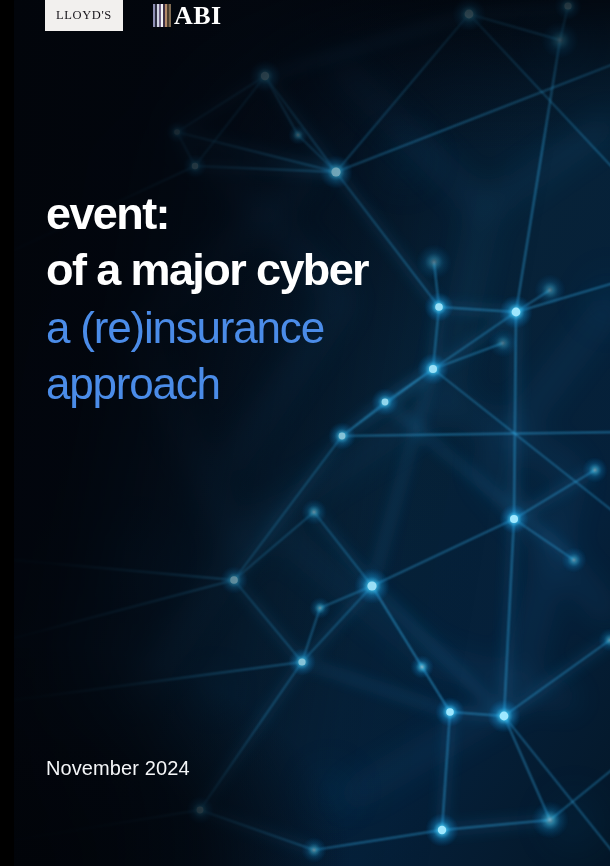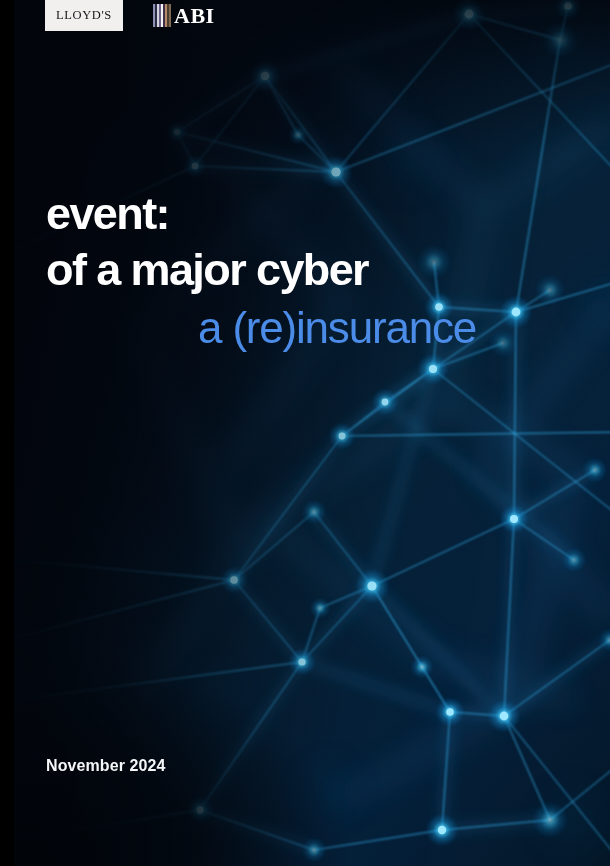--- a/index.html
+++ b/index.html
@@ -65,21 +65,21 @@
     white-space:nowrap;
   }
   #abi-logo {
     margin-left:30px; margin-top:4px;
     display:flex; align-items:center;
   }
   #abi-bars { display:flex; height:23px; align-items:stretch; margin-right:3px; }
   #abi-bars i { display:block; width:2px; height:23px; }
   #abi-logo .wordmark {
     font-family:"Liberation Serif", serif;
-    font-size:22px; font-weight:700;
+    font-size:26px; font-weight:700;
     letter-spacing:0.5px;
     color:#ffffff;
     line-height:23px;
   }
 
   
   #title-block {
     position:absolute; left:32px; top:186px;
     width:430px; z-index:5;
   }
@@ -91,29 +91,28 @@
     color:#ffffff;
     white-space:nowrap;
   }
   .subtitle-line {
     font-size:44px;
     font-weight:300;
     line-height:56px;
     letter-spacing:-1.2px;
     color:#4b8ce8;
     white-space:nowrap;
-    text-align:right;
   }
   #subtitle-block { margin-top:2px; }
 
   
   #date-text {
     position:absolute; left:32px; top:757px;
-    font-size:16px;
-    font-weight:700;
+    font-size:20px;
+    font-weight:400;
     letter-spacing:0.1px;
     color:#f4f6f8;
     z-index:5;
   }
 </style>
 </head>
 <body>
 
 <div id="cover">
 
@@ -284,18 +283,19 @@
       <span class="wordmark">ABI</span>
     </div>
   </div>
 
   <div id="title-block">
     <div class="title-line">event:</div>
     <div class="title-line">of a major cyber</div>
 
     <div id="subtitle-block">
       <div class="subtitle-line">a (re)insurance</div>
+      <div class="subtitle-line">approach</div>
     </div>
   </div>
 
   <div id="date-text">November 2024</div>
 
 </div>
 
 </body></html>

